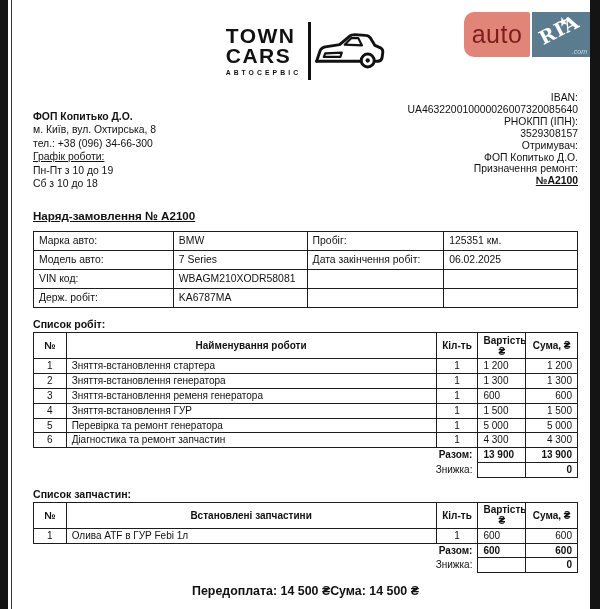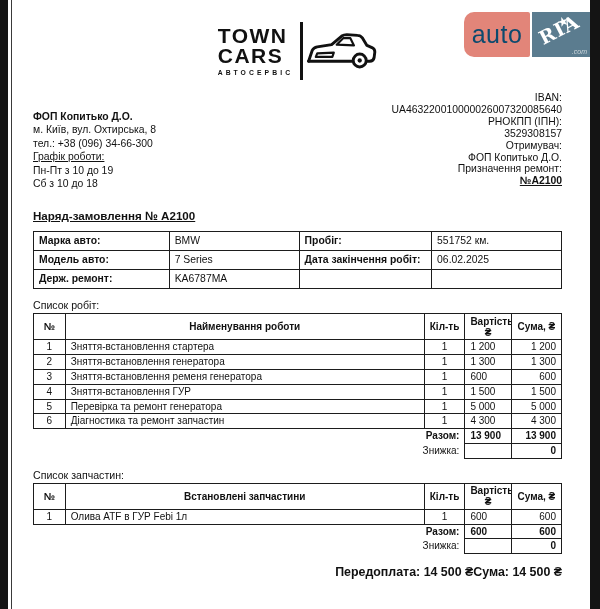--- a/index.html
+++ b/index.html
@@ -1,26 +1,26 @@
 <!DOCTYPE html>
 <html><head>
 <meta charset="utf-8">
 <style>
   * { margin:0; padding:0; box-sizing:border-box; }
   html,body { width:600px; height:609px; background:#fff; font-family:"Liberation Sans", sans-serif; color:#111; }
   .page { position:relative; width:600px; height:609px; background:#fff; overflow:hidden; }
   .bar-left  { position:absolute; left:0; top:0; width:8px; height:100%; background:#141414; }
   .edge-line { position:absolute; left:11px; top:0; width:1px; height:100%; background:#3a3a3a; }
   .bar-right { position:absolute; right:0; top:0; width:10px; height:100%; background:#141414; }
-  .content { position:absolute; left:12px; right:10px; top:0; bottom:0; padding:0 28px 0 21px; overflow:hidden; }
+  .content { position:absolute; left:12px; right:10px; top:0; bottom:0; padding:0 12px 0 21px; overflow:hidden; }
 
   
   .brand { position:absolute; top:12px; right:10px; display:flex; gap:2px; height:45px; }
   .brand-auto { width:66px; border-radius:10px 2px 2px 10px; display:flex; align-items:center; justify-content:center;
-                color:#0c4a6e; font-size:25px; font-weight:400; letter-spacing:0.5px; }
+                color:#7f1d1d; font-size:25px; font-weight:400; letter-spacing:0.5px; }
   .brand-ria  { width:58px; position:relative; overflow:hidden; }
   .brand-ria-rot { position:absolute; left:8px; top:16px; transform:rotate(-27deg); transform-origin:left center;
                    color:#fff; font-family:"DejaVu Serif", serif; font-weight:bold; font-size:19px; letter-spacing:1px; }
   .brand-star { position:absolute; left:25px; top:2px; transform:rotate(-20deg); color:#fff; font-size:13px; }
   .brand-com  { position:absolute; right:3px; bottom:2px; color:#cfd9de; font-size:7px; font-style:italic; }
 
   
   .logo { margin:22px auto 0; display:flex; align-items:center; justify-content:center; width:fit-content; }
   .logo-textcol { text-align:left; }
   .logo-big { font-weight:bold; font-size:21px; line-height:0.92; letter-spacing:1.5px; color:#111; }
@@ -37,32 +37,32 @@
   .payment .order { font-weight:bold; text-decoration:underline; }
 
   
   .doc-title { text-align:left; font-weight:bold; font-size:11.6px; margin-top:19px; text-decoration:underline; }
 
   
   table { border-collapse:collapse; width:100%; table-layout:fixed; }
   td { border:1px solid #1d1d1d; font-size:10.4px; padding:1px 5px; line-height:1.18; vertical-align:middle; overflow:hidden; white-space:nowrap; }
   .veh-table { margin-top:9px; }
   .veh-table td { height:19px; }
-  .veh-table .lbl { font-weight:bold;margin-left:40px; }
-  .section-label { font-weight:normal; font-size:10.6px; margin-top:10px; margin-bottom:2px; }
+  .veh-table .lbl { font-weight:normal;margin-left:40px; }
+  .section-label { font-weight:bold; font-size:10.6px; margin-top:10px; margin-bottom:2px; }
   .list-table td { height:12.5px; font-size:10px; }
   .list-table .hdr td { font-weight:bold; text-align:center; height:26px; white-space:normal; line-height:1.1; }
   .c  { text-align:center; }
   .r  { text-align:right; }
   .noborder { border:none; }
   .b { font-weight:bold; }
 
   
   .totals { margin-top:11px; }
-  .totals-row { display:flex; justify-content:flex-end; font-weight:bold; font-size:12.4px; margin-bottom:12px; }
+  .totals-row { display:flex; justify-content:center; font-weight:bold; font-size:12.4px; margin-bottom:12px; }
 </style>
 </head>
 <body>
 
 <div class="page">
   <div class="bar-left"></div>
   <div class="edge-line"></div>
   <div class="bar-right"></div>
 
   <div class="brand">
@@ -125,30 +125,36 @@
           <col style="width:25.7%">
           <col style="width:24.6%">
           <col style="width:25.1%">
           <col style="width:24.6%">
         </colgroup>
       <tbody>
           <tr>
         <td class="lbl">Марка авто:</td>
         <td>BMW</td>
         <td class="lbl">Пробіг:</td>
-        <td>551752 км.</td>
+        <td>125351 км.</td>
       </tr>
       <tr>
         <td class="lbl">Модель авто:</td>
         <td>7 Series</td>
         <td class="lbl">Дата закінчення робіт:</td>
         <td>06.02.2025</td>
       </tr>
       <tr>
-        <td class="lbl">Держ. ремонт:</td>
+        <td class="lbl">VIN код:</td>
+        <td>WBAGM210XODR58081</td>
+        <td class="lbl"></td>
+        <td></td>
+      </tr>
+      <tr>
+        <td class="lbl">Держ. робіт:</td>
         <td>KA6787MA</td>
         <td class="lbl"></td>
         <td></td>
       </tr>
     </tbody>
       </table>
 
     <div class="section-label">Список робіт:</div>
     <table class="list-table">
       <colgroup>

